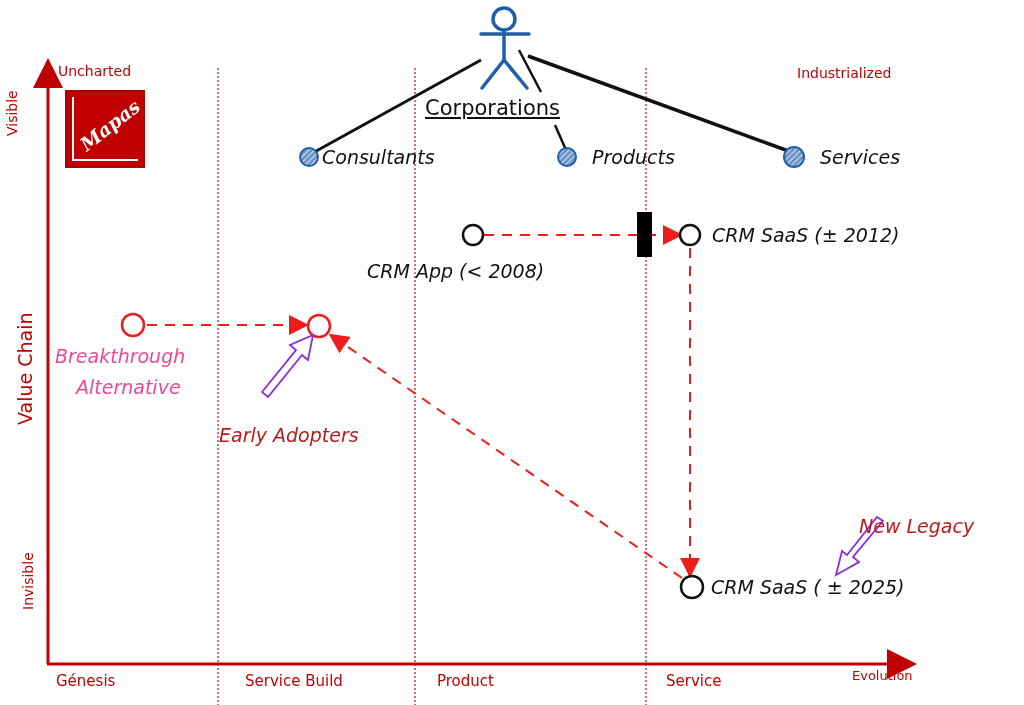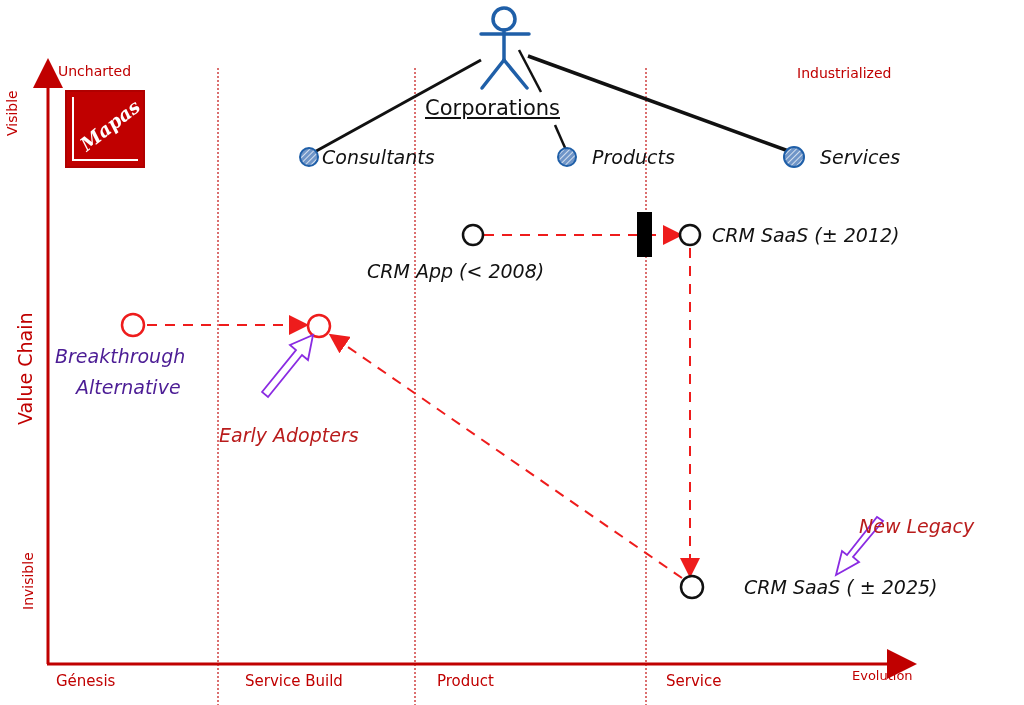--- a/index.html
+++ b/index.html
@@ -1,21 +1,21 @@
 <!DOCTYPE html>
 <html><head>
 <meta charset="utf-8">
 <style>
   html, body { margin: 0; padding: 0; background: #ffffff; }
   body { width: 1024px; height: 705px; position: relative; overflow: hidden;
          font-family: "DejaVu Sans", sans-serif; }
   svg#map { position: absolute; left: 0; top: 0; }
   .lbl { position: absolute; white-space: nowrap; font-family: "DejaVu Sans", sans-serif; }
   .red { color: #c00000; }
-  .bright-red { color: #4c1d95; }
+  .bright-red { color: #ec4899; }
   .purple { color: #b91c1c; margin-top: 27px; }
   .black { color: #111111; }
   .stage { font-size: 15px; }
   .edge { font-size: 14px; }
   .comp { font-size: 19px; font-style: italic; }
   .logo { position: absolute; left: 65px; top: 90px; width: 80px; height: 78px;
           background: #c00000; border: 2px solid #b00000; box-sizing: border-box; }
   .logo-inner { position: absolute; left: 5px; top: 5px; right: 5px; bottom: 5px;
           border-left: 2px solid #fff; border-bottom: 2px solid #fff; }
   .logo-text { position: absolute; left: 8px; top: 22px; color: #fff; font-family: "DejaVu Serif", serif;
@@ -101,18 +101,18 @@
 <div class="lbl red stage" style="left:666px; top:672px;">Service</div>
 <div class="lbl red" style="left:852px; top:668px; font-size:13px;">Evolution</div>
 
 <div class="lbl black" style="left:425px; top:96px; font-size:21px;text-decoration:underline;">Corporations</div>
 <div class="lbl black comp" style="left:322px; top:146px;">Consultants</div>
 <div class="lbl black comp" style="left:592px; top:146px;">Products</div>
 <div class="lbl black comp" style="left:820px; top:146px;">Services</div>
 
 <div class="lbl black comp" style="left:367px; top:260px;">CRM App (&lt; 2008)</div>
 <div class="lbl black comp" style="left:712px; top:224px;">CRM SaaS (± 2012)</div>
-<div class="lbl black comp" style="left:711px; top:576px;margin-left:33px;">CRM SaaS ( ± 2025)</div>
+<div class="lbl black comp" style="left:711px; top:576px;">CRM SaaS ( ± 2025)</div>
 <div class="lbl bright-red comp" style="left:55px; top:345px;">Breakthrough</div>
 <div class="lbl bright-red comp" style="left:76px; top:376px;">Alternative</div>
 
 <div class="lbl purple comp" style="left:219px; top:397px;">Early Adopters</div>
 <div class="lbl purple comp" style="left:859px; top:488px;">New Legacy</div>
 
 </body></html>

